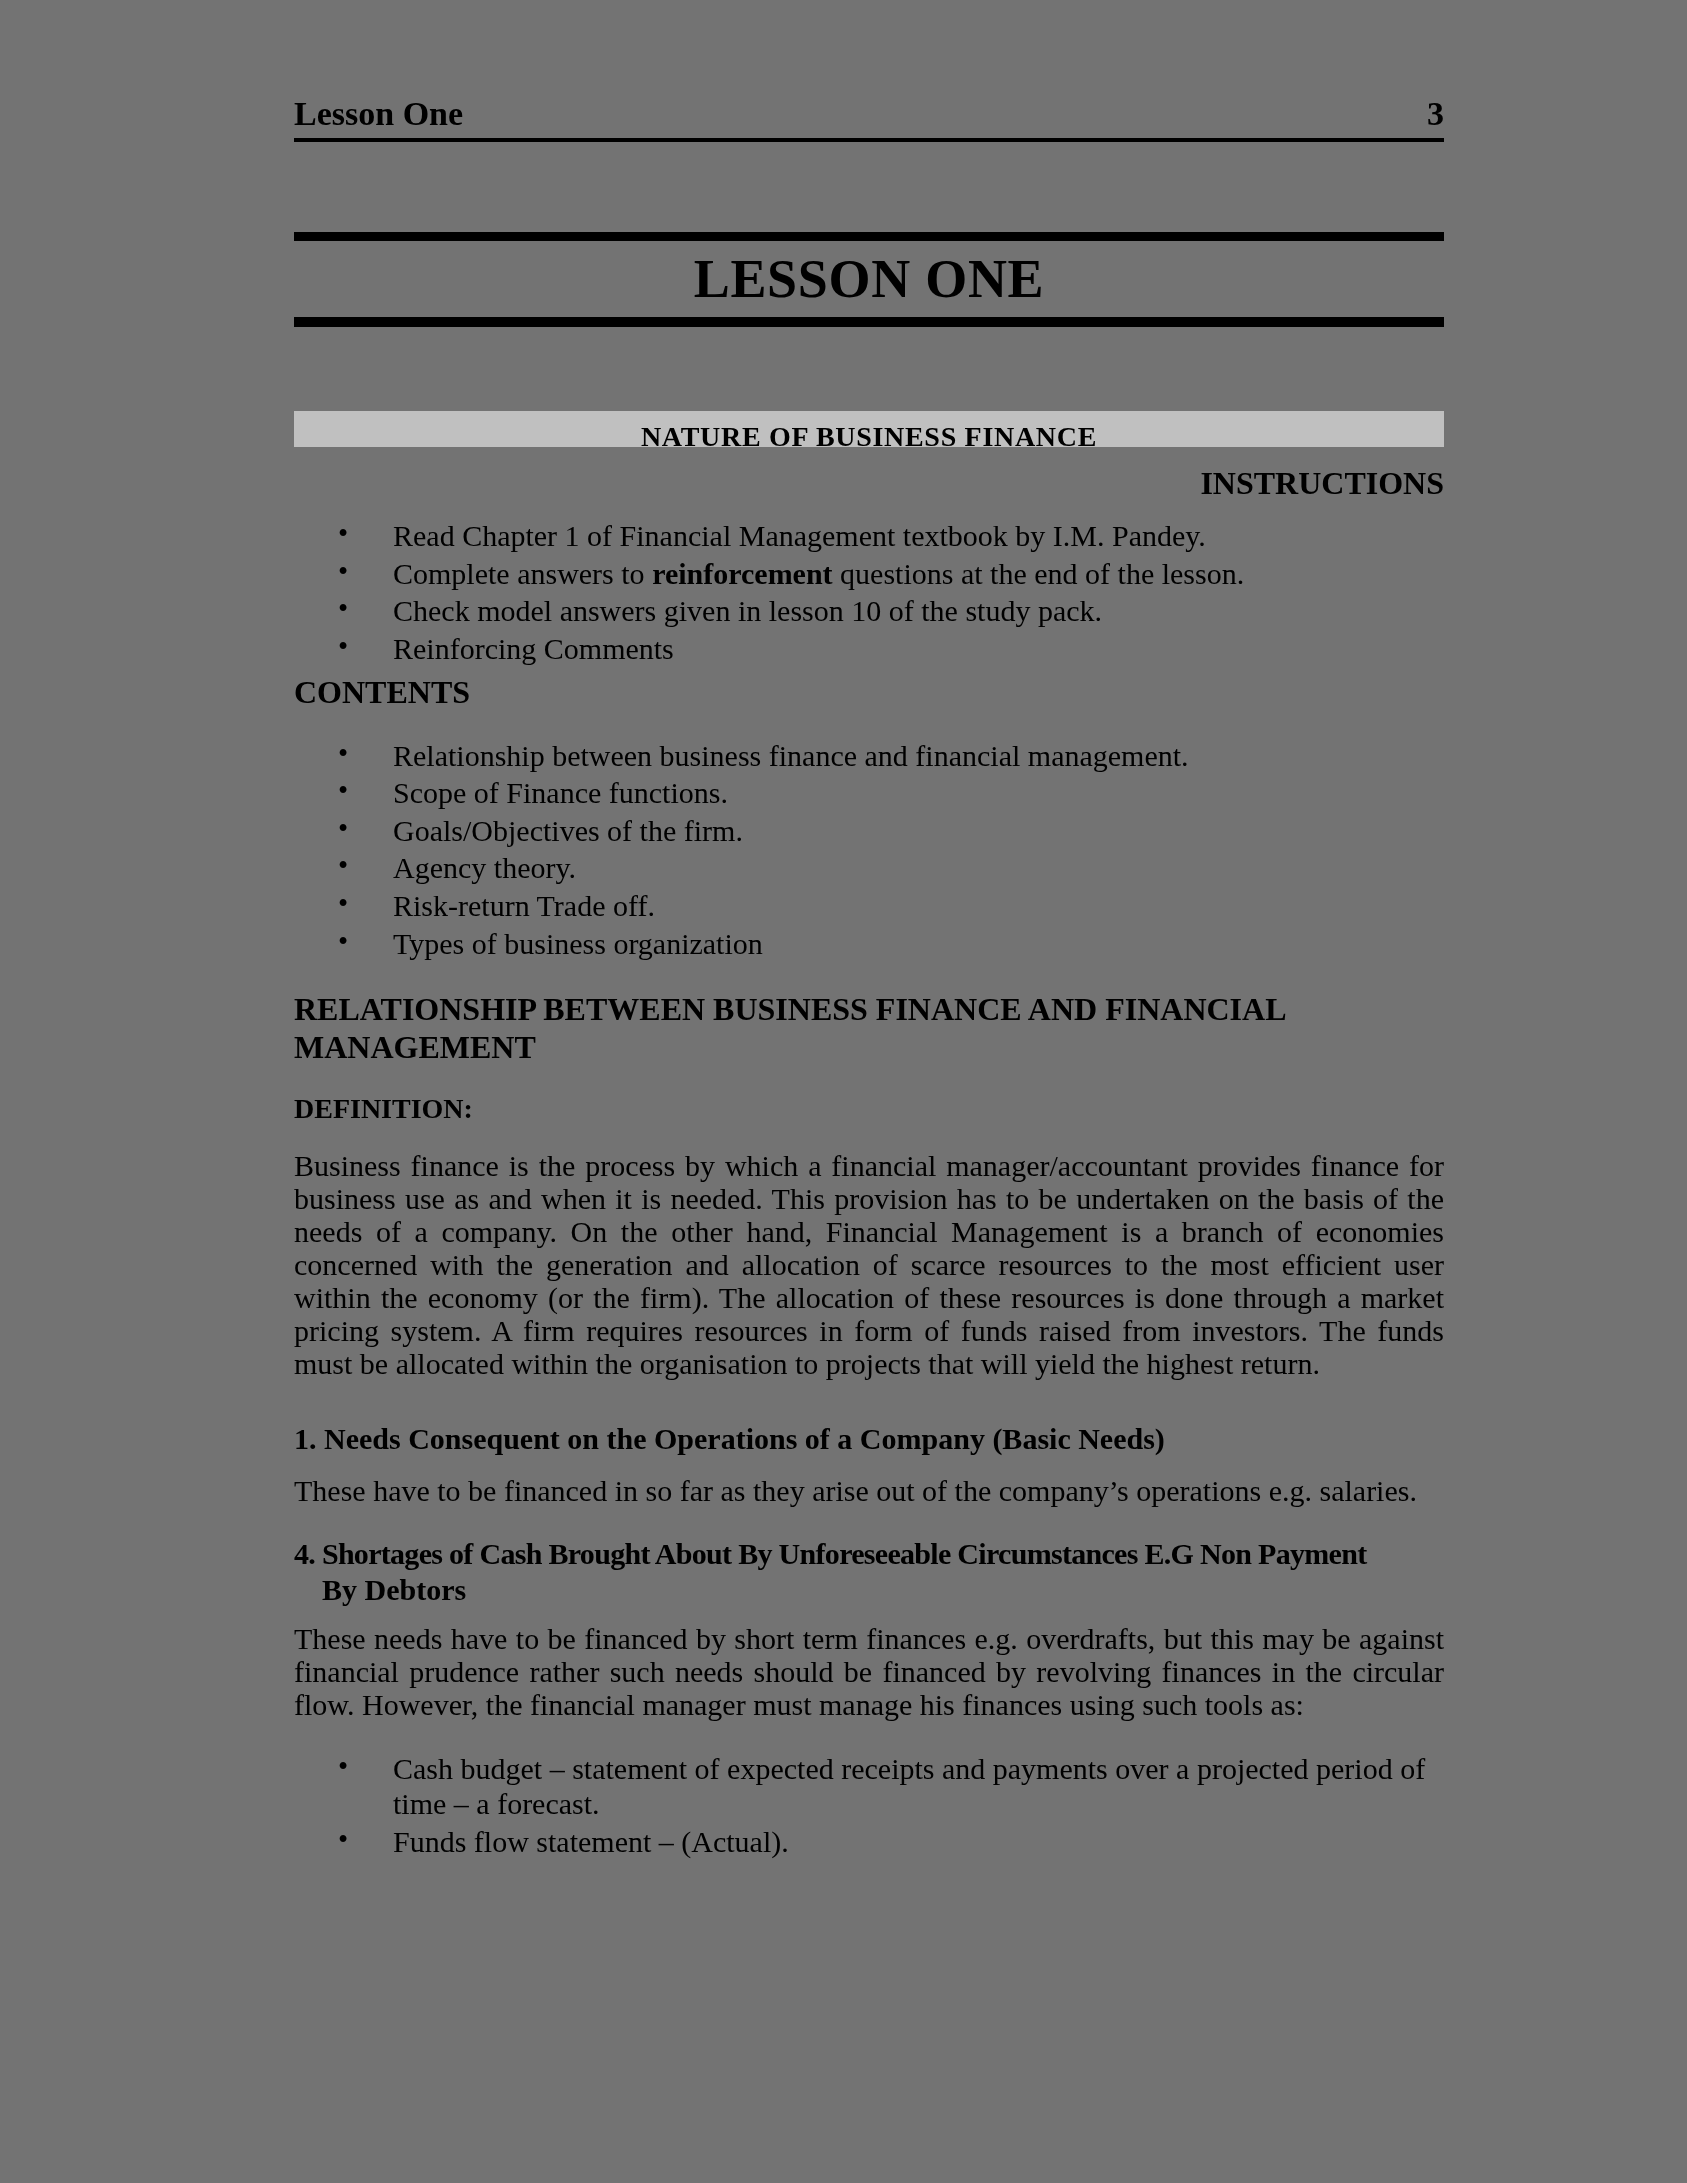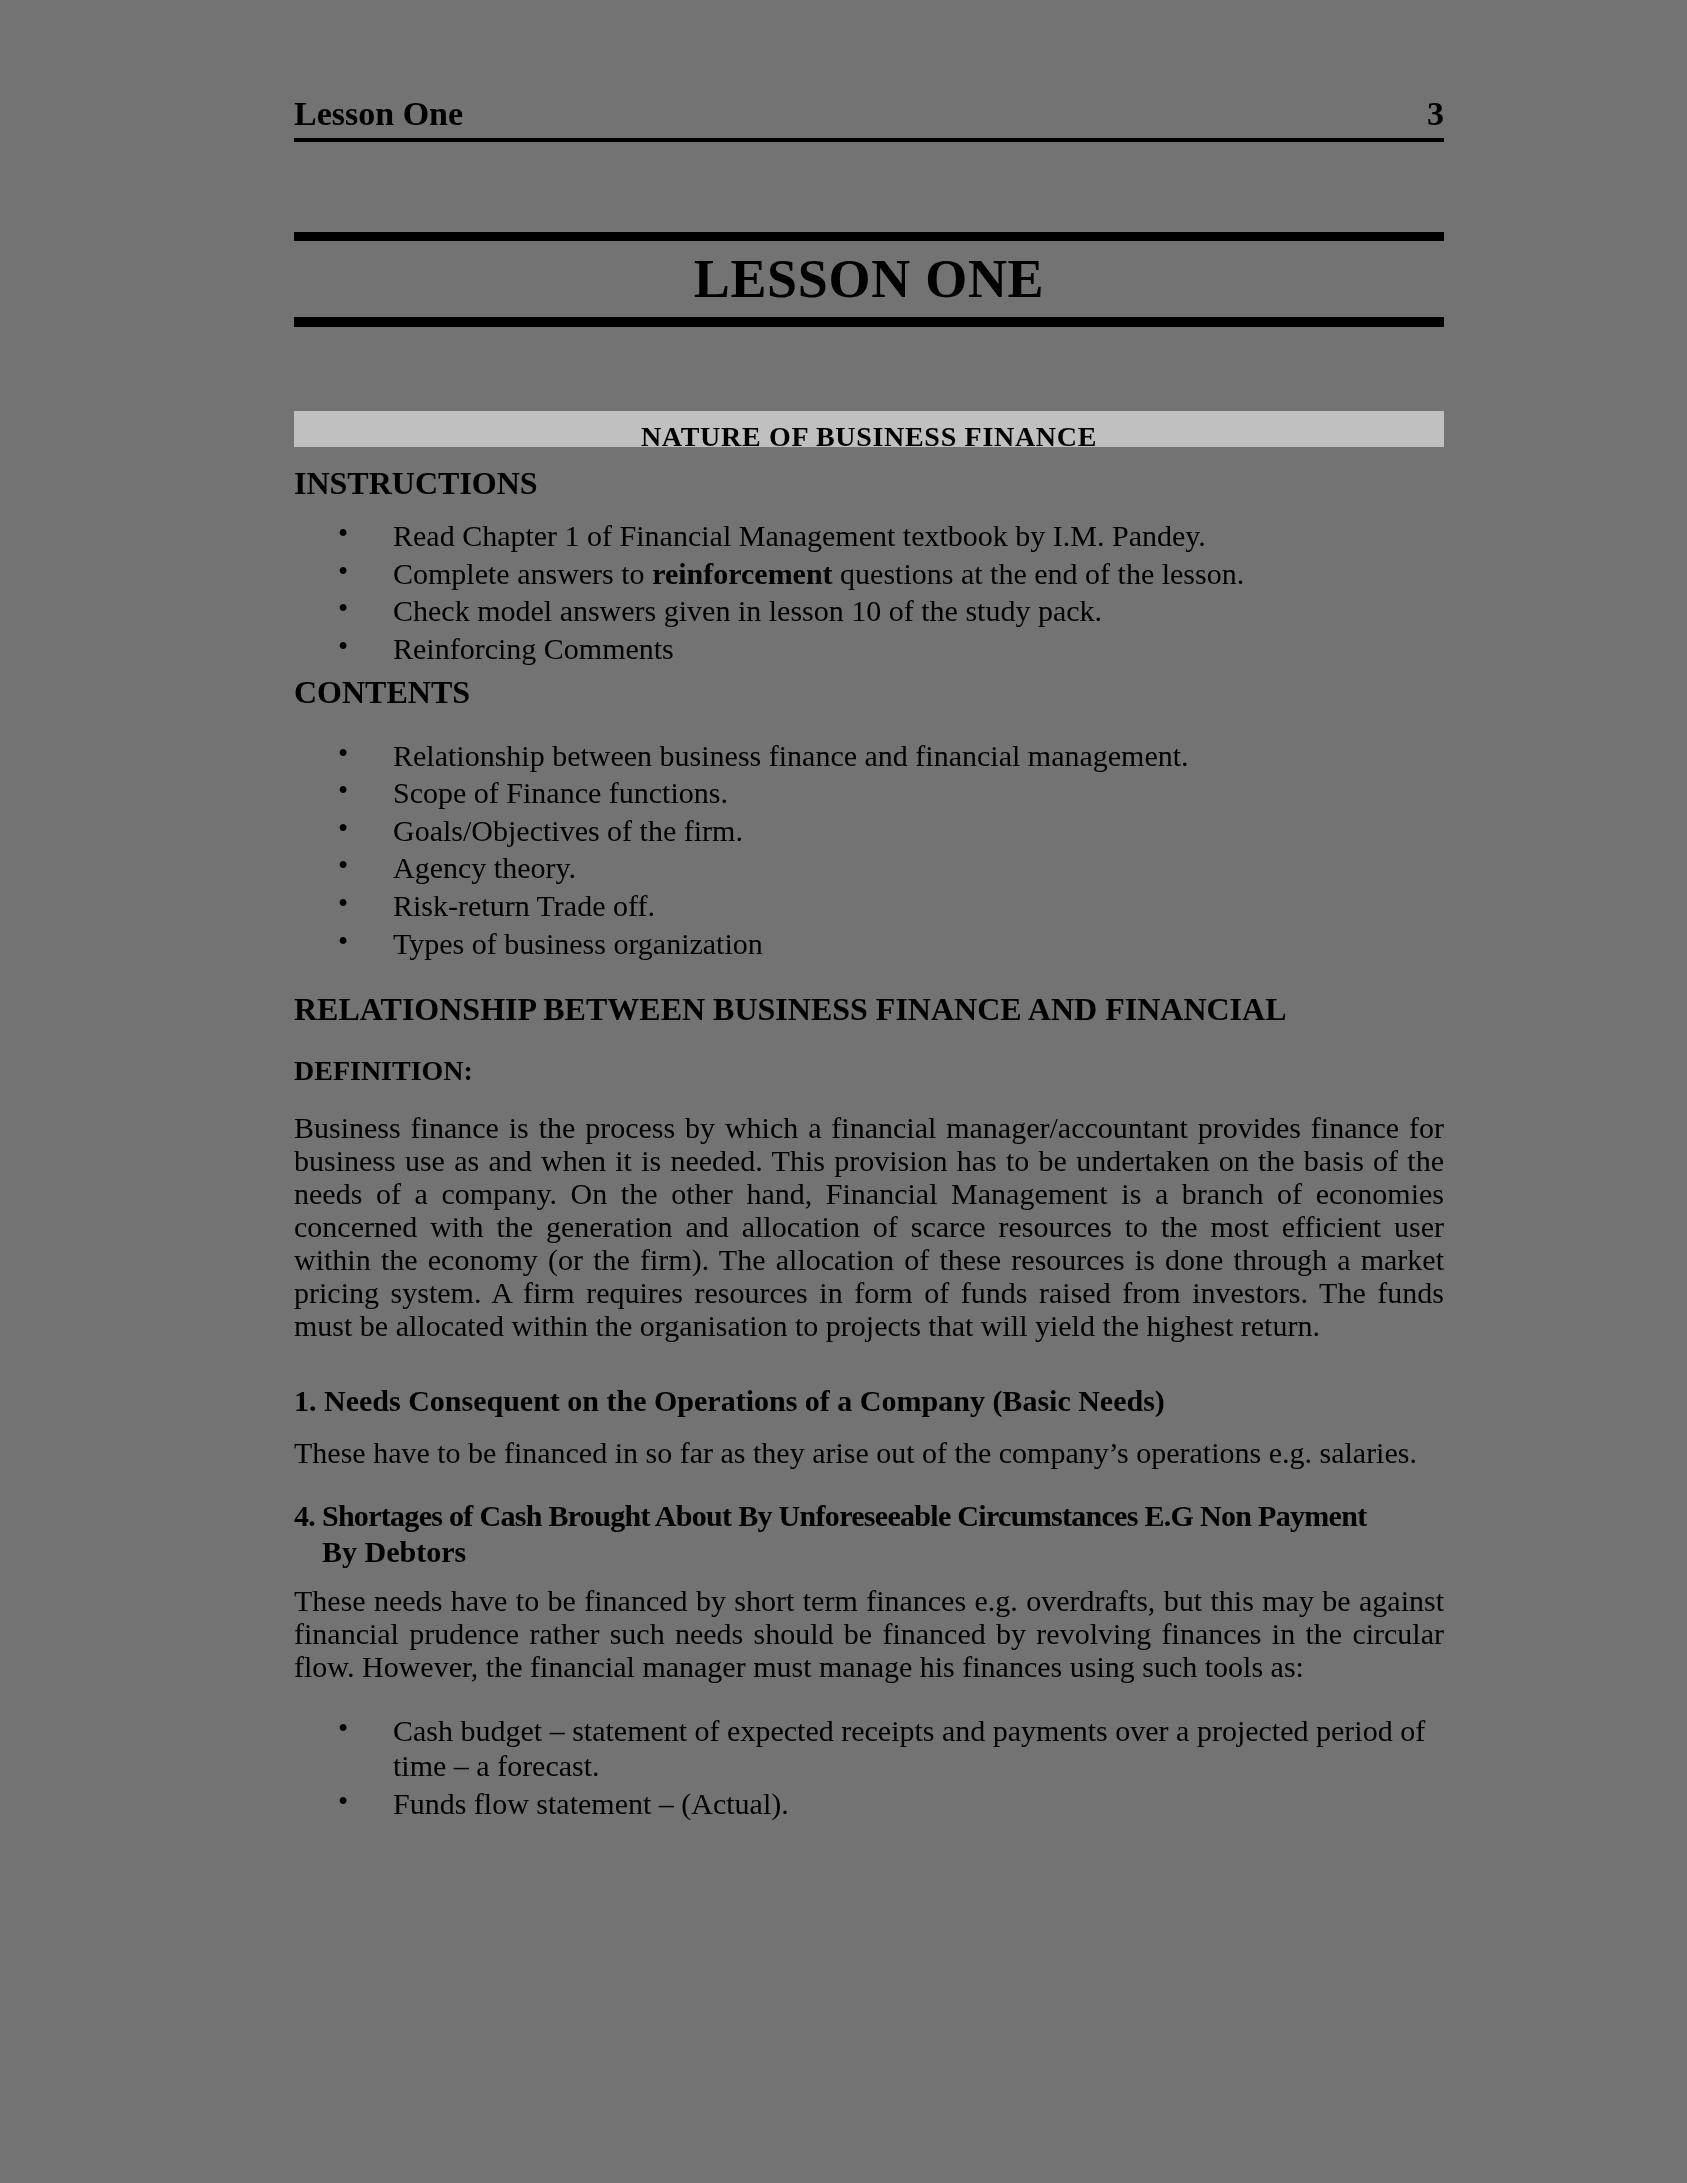--- a/index.html
+++ b/index.html
@@ -52,21 +52,21 @@
     height: 36px;
     line-height: 52px;
     text-align: center;
     font-weight: bold;
     font-size: 28px;
     letter-spacing: 0.7px;
   }
 
   
   .h-caps { font-weight: bold; font-size: 32px; line-height: 37px; }
-  .mt-instructions { margin-top: 18.5px; }
+  .mt-instructions { margin-top: 18.5px; text-align: right; }
   .mt-contents { margin-top: 8px; }
   .section-heading { font-weight: bold; font-size: 32px; line-height: 38px; margin-top: 29px; }
   .definition-label { font-weight: bold; font-size: 28px; line-height: 37px; margin-top: 24px; }
   .sub-heading { font-weight: bold; font-size: 30px; line-height: 36px; }
   .mt-s1 { margin-top: 41px; }
   .mt-s2 { margin-top: 29px; letter-spacing: -0.7px; }
   .nowrap { white-space: nowrap; }
   .sub-heading .line2 { display: block; padding-left: 28px; letter-spacing: 0; }
 
   
@@ -127,20 +127,21 @@
       <li><span class="b">•</span><span class="t">Relationship between business finance and financial management.</span></li>
       <li><span class="b">•</span><span class="t">Scope of Finance functions.</span></li>
       <li><span class="b">•</span><span class="t">Goals/Objectives of the firm.</span></li>
       <li><span class="b">•</span><span class="t">Agency theory.</span></li>
       <li><span class="b">•</span><span class="t">Risk-return Trade off.</span></li>
       <li><span class="b">•</span><span class="t">Types of business organization</span></li>
     </ul>
 
     <div class="section-heading">
       <span style="display:block">RELATIONSHIP BETWEEN BUSINESS FINANCE AND FINANCIAL</span>
+      <span style="display:block">MANAGEMENT</span>
     </div>
 
     <div class="definition-label">DEFINITION:</div>
 
     <p class="para">Business finance is the process by which a financial manager/accountant provides finance for business use as and when it is needed.  This provision has to be undertaken on the basis of the needs of a company.  On the other hand, Financial Management is a branch of economies concerned with the generation and allocation of scarce resources to the most efficient user within the economy (or the firm).  The allocation of these resources is done through a market pricing system.  A firm requires resources in form of funds raised from investors.  The funds must be allocated within the organisation to projects that will yield the highest return.</p>
 
     <div class="sub-heading mt-s1">1. Needs Consequent on the Operations of a Company (Basic Needs)</div>
     <p class="para single mt-s1body">These have to be financed in so far as they arise out of the company’s operations e.g. salaries.</p>
 
     <div class="sub-heading mt-s2">

